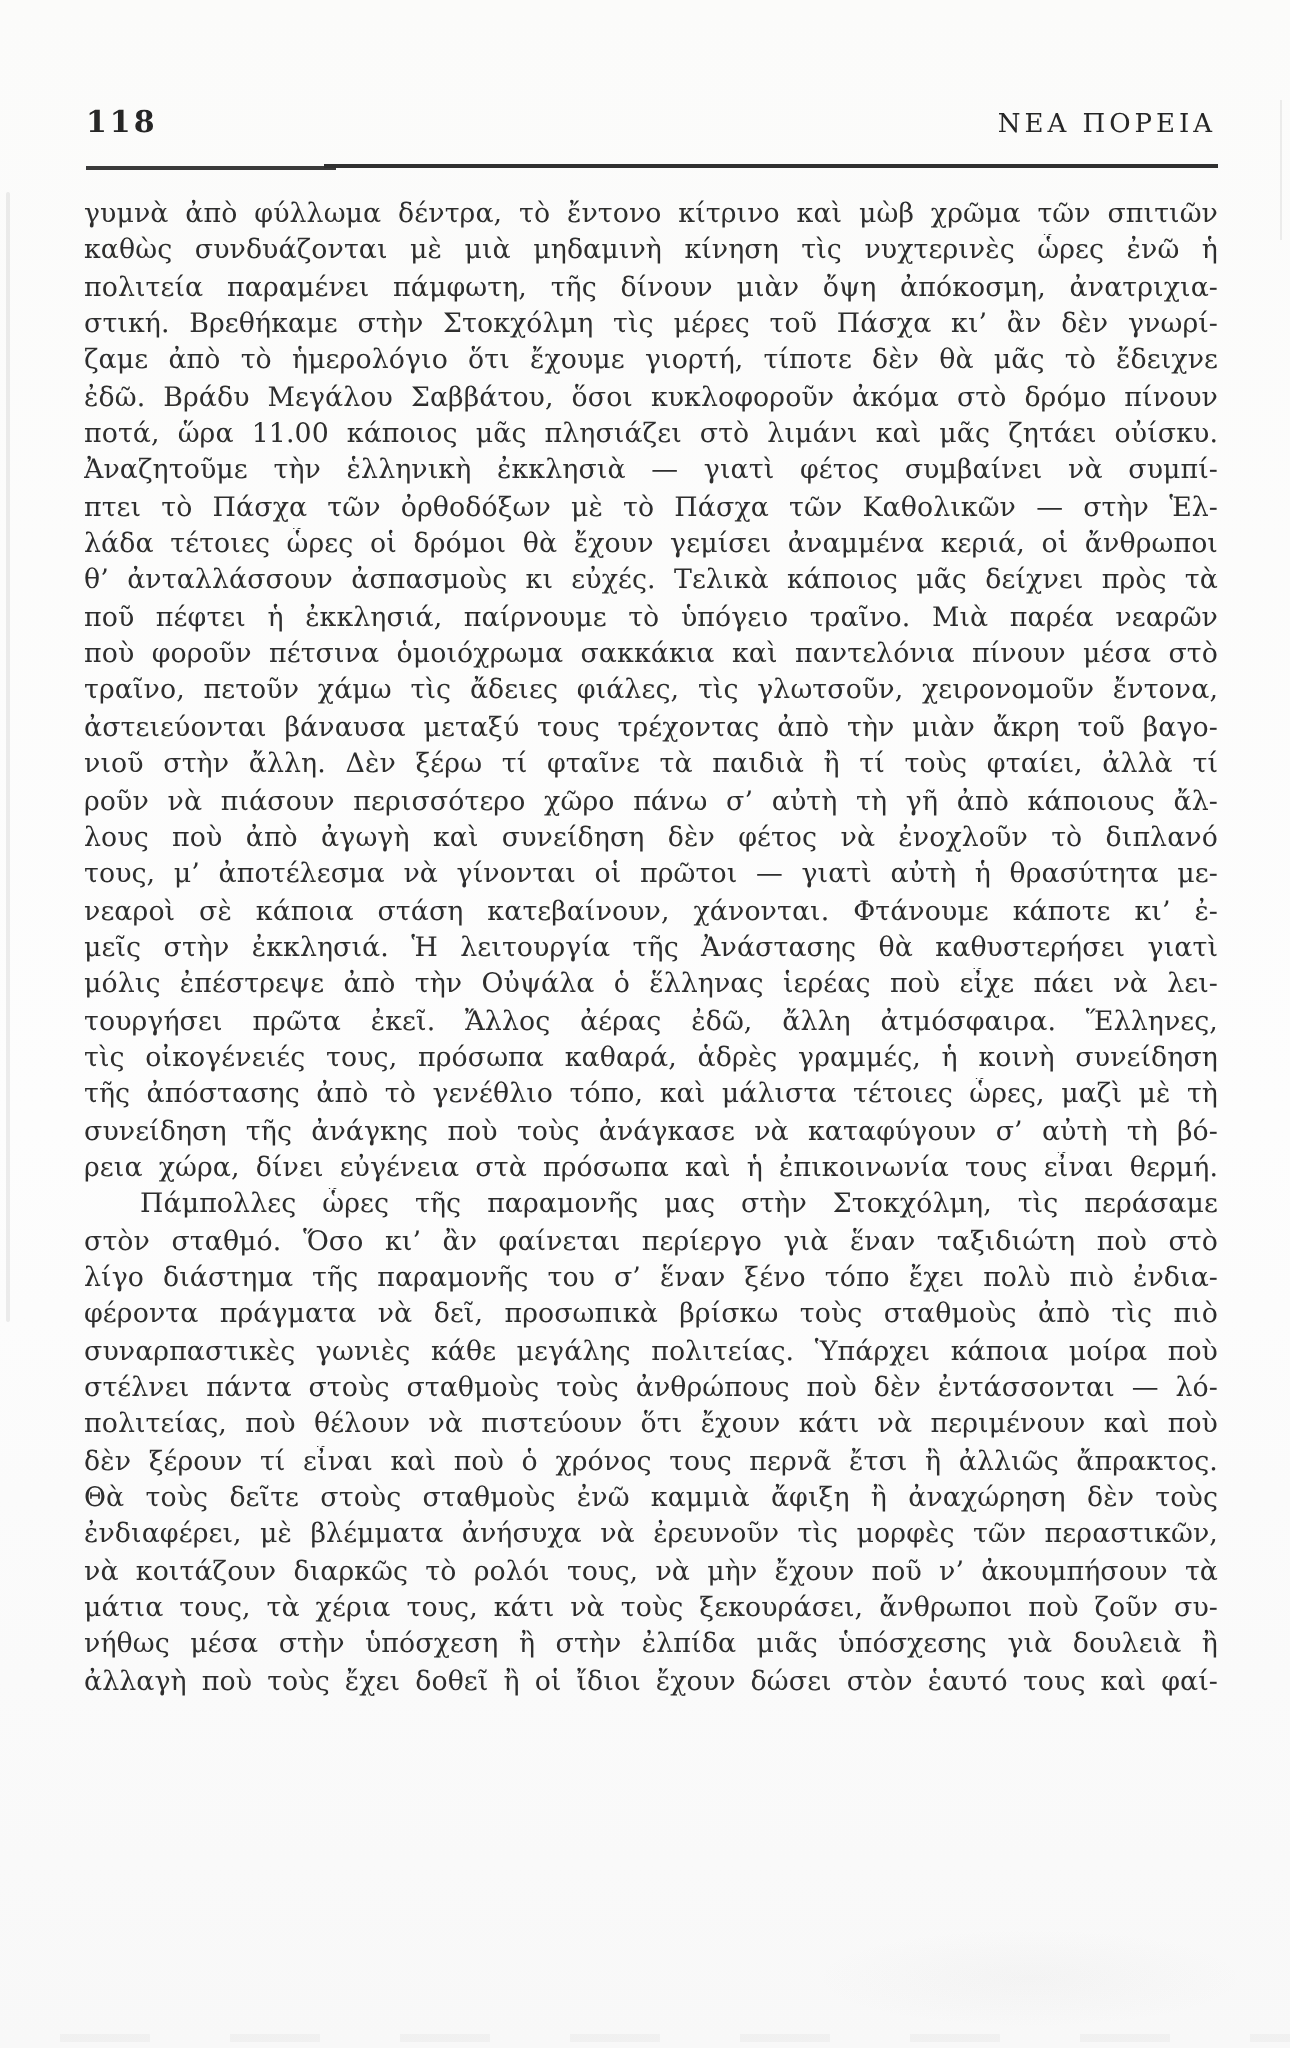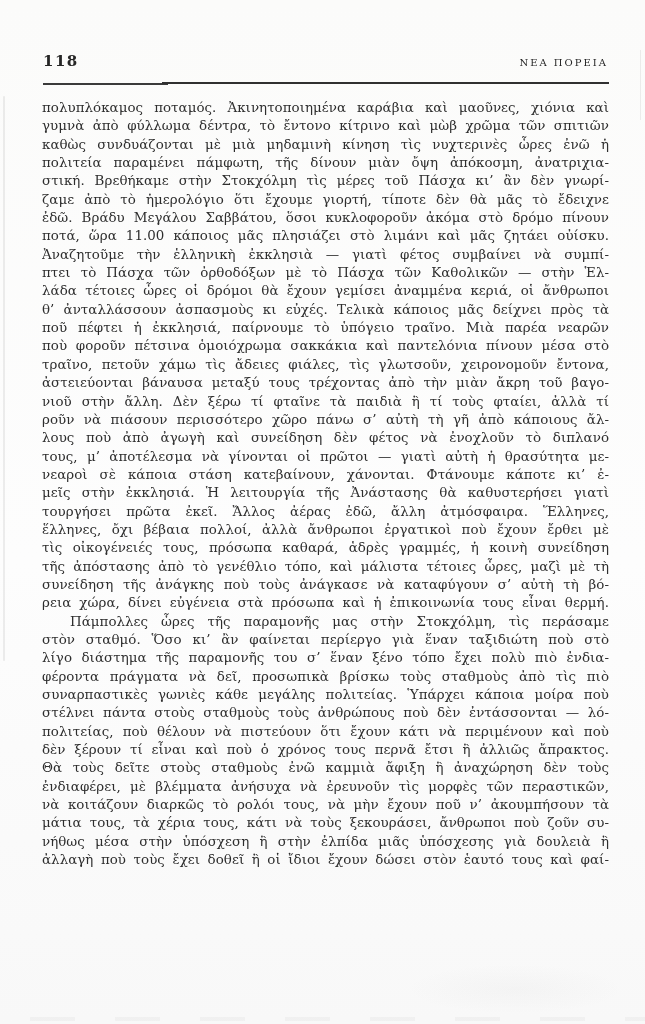--- a/index.html
+++ b/index.html
@@ -24,21 +24,21 @@
     justify-content: space-between;
     align-items: baseline;
     color: #262626;
   }
   .page-number {
     font-size: 15px;
     font-weight: bold;
     letter-spacing: 1.5px;
   }
   .running-title {
-    font-size: 10px;
+    font-size: 13px;
     letter-spacing: 2px;
   }
   .rule-a {
     position: absolute;
     left: 43px;
     top: 83px;
     width: 125px;
     height: 2px;
     background: #3a3a3a;
   }
@@ -119,21 +119,20 @@
 
   <div class="header">
     <span class="page-number">118</span>
     <span class="running-title">ΝΕΑ ΠΟΡΕΙΑ</span>
   </div>
 
   <div class="rule-a"></div>
   <div class="rule-b"></div>
 
   <div class="body-text" id="body-text">
-      <div class="line">πολυπλόκαμος ποταμός. Ἀκινητοποιημένα καράβια καὶ μαοῦνες, χιόνια καὶ</div>
       <div class="line">γυμνὰ ἀπὸ φύλλωμα δέντρα, τὸ ἔντονο κίτρινο καὶ μὼβ χρῶμα τῶν σπιτιῶν</div>
       <div class="line">καθὼς συνδυάζονται μὲ μιὰ μηδαμινὴ κίνηση τὶς νυχτερινὲς ὧρες ἐνῶ ἡ</div>
       <div class="line">πολιτεία παραμένει πάμφωτη, τῆς δίνουν μιὰν ὄψη ἀπόκοσμη, ἀνατριχια-</div>
       <div class="line">στική. Βρεθήκαμε στὴν Στοκχόλμη τὶς μέρες τοῦ Πάσχα κι’ ἂν δὲν γνωρί-</div>
       <div class="line">ζαμε ἀπὸ τὸ ἡμερολόγιο ὅτι ἔχουμε γιορτή, τίποτε δὲν θὰ μᾶς τὸ ἔδειχνε</div>
       <div class="line">ἐδῶ. Βράδυ Μεγάλου Σαββάτου, ὅσοι κυκλοφοροῦν ἀκόμα στὸ δρόμο πίνουν</div>
       <div class="line">ποτά, ὥρα 11.00 κάποιος μᾶς πλησιάζει στὸ λιμάνι καὶ μᾶς ζητάει οὐίσκυ.</div>
       <div class="line">Ἀναζητοῦμε τὴν ἑλληνικὴ ἐκκλησιὰ — γιατὶ φέτος συμβαίνει νὰ συμπί-</div>
       <div class="line">πτει τὸ Πάσχα τῶν ὀρθοδόξων μὲ τὸ Πάσχα τῶν Καθολικῶν — στὴν Ἑλ-</div>
       <div class="line">λάδα τέτοιες ὧρες οἱ δρόμοι θὰ ἔχουν γεμίσει ἀναμμένα κεριά, οἱ ἄνθρωποι</div>
@@ -141,22 +140,22 @@
       <div class="line">ποῦ πέφτει ἡ ἐκκλησιά, παίρνουμε τὸ ὑπόγειο τραῖνο. Μιὰ παρέα νεαρῶν</div>
       <div class="line">ποὺ φοροῦν πέτσινα ὁμοιόχρωμα σακκάκια καὶ παντελόνια πίνουν μέσα στὸ</div>
       <div class="line">τραῖνο, πετοῦν χάμω τὶς ἄδειες φιάλες, τὶς γλωτσοῦν, χειρονομοῦν ἔντονα,</div>
       <div class="line">ἀστειεύονται βάναυσα μεταξύ τους τρέχοντας ἀπὸ τὴν μιὰν ἄκρη τοῦ βαγο-</div>
       <div class="line">νιοῦ στὴν ἄλλη. Δὲν ξέρω τί φταῖνε τὰ παιδιὰ ἢ τί τοὺς φταίει, ἀλλὰ τί</div>
       <div class="line">ροῦν νὰ πιάσουν περισσότερο χῶρο πάνω σ’ αὐτὴ τὴ γῆ ἀπὸ κάποιους ἄλ-</div>
       <div class="line">λους ποὺ ἀπὸ ἀγωγὴ καὶ συνείδηση δὲν φέτος νὰ ἐνοχλοῦν τὸ διπλανό</div>
       <div class="line">τους, μ’ ἀποτέλεσμα νὰ γίνονται οἱ πρῶτοι — γιατὶ αὐτὴ ἡ θρασύτητα με-</div>
       <div class="line">νεαροὶ σὲ κάποια στάση κατεβαίνουν, χάνονται. Φτάνουμε κάποτε κι’ ἐ-</div>
       <div class="line">μεῖς στὴν ἐκκλησιά. Ἡ λειτουργία τῆς Ἀνάστασης θὰ καθυστερήσει γιατὶ</div>
+      <div class="line">μόλις ἐπέστρεψε ἀπὸ τὴν Οὐψάλα ὁ ἕλληνας ἱερέας ποὺ εἶχε πάει νὰ λει-</div>
       <div class="line">τουργήσει πρῶτα ἐκεῖ. Ἄλλος ἀέρας ἐδῶ, ἄλλη ἀτμόσφαιρα. Ἕλληνες,</div>
-      <div class="line">ἕλληνες, ὄχι βέβαια πολλοί, ἀλλὰ ἄνθρωποι ἐργατικοὶ ποὺ ἔχουν ἔρθει μὲ</div>
       <div class="line">τὶς οἰκογένειές τους, πρόσωπα καθαρά, ἁδρὲς γραμμές, ἡ κοινὴ συνείδηση</div>
       <div class="line">τῆς ἀπόστασης ἀπὸ τὸ γενέθλιο τόπο, καὶ μάλιστα τέτοιες ὧρες, μαζὶ μὲ τὴ</div>
       <div class="line">συνείδηση τῆς ἀνάγκης ποὺ τοὺς ἀνάγκασε νὰ καταφύγουν σ’ αὐτὴ τὴ βό-</div>
       <div class="line">ρεια χώρα, δίνει εὐγένεια στὰ πρόσωπα καὶ ἡ ἐπικοινωνία τους εἶναι θερμή.</div>
       <div class="line indent">Πάμπολλες ὧρες τῆς παραμονῆς μας στὴν Στοκχόλμη, τὶς περάσαμε</div>
       <div class="line">στὸν σταθμό. Ὅσο κι’ ἂν φαίνεται περίεργο γιὰ ἕναν ταξιδιώτη ποὺ στὸ</div>
       <div class="line">λίγο διάστημα τῆς παραμονῆς του σ’ ἕναν ξένο τόπο ἔχει πολὺ πιὸ ἐνδια-</div>
       <div class="line">φέροντα πράγματα νὰ δεῖ, προσωπικὰ βρίσκω τοὺς σταθμοὺς ἀπὸ τὶς πιὸ</div>
       <div class="line">συναρπαστικὲς γωνιὲς κάθε μεγάλης πολιτείας. Ὑπάρχει κάποια μοίρα ποὺ</div>
       <div class="line">στέλνει πάντα στοὺς σταθμοὺς τοὺς ἀνθρώπους ποὺ δὲν ἐντάσσονται — λό-</div>

